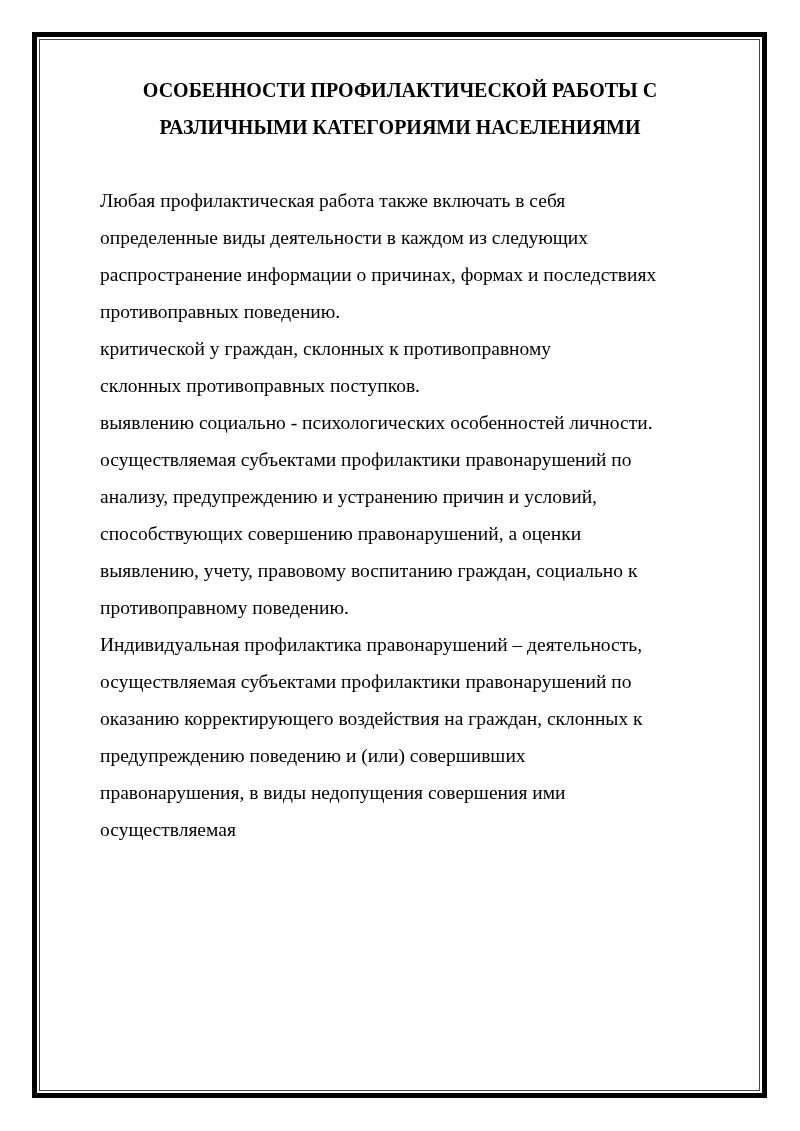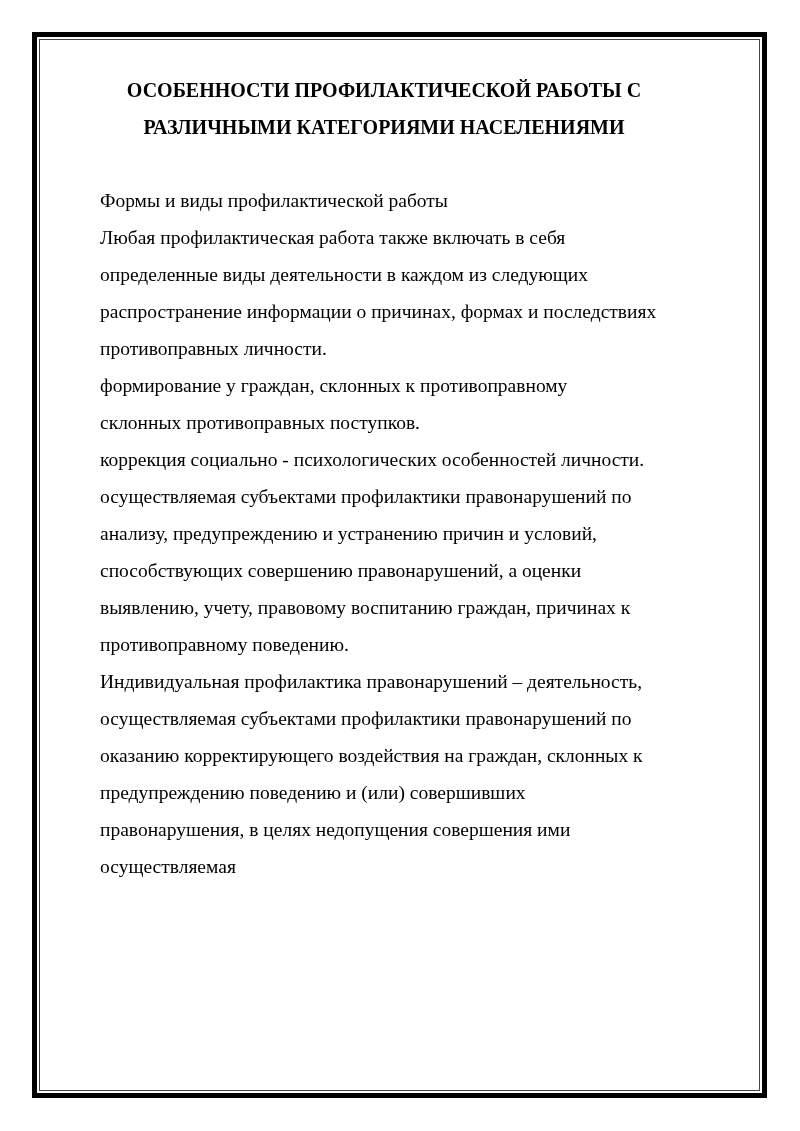--- a/index.html
+++ b/index.html
@@ -25,21 +25,21 @@
     .page-border-inner {
       position: absolute;
       left: 2px;
       top: 2px;
       right: 2px;
       bottom: 2px;
       border: 1px solid #444;
     }
     .title {
       position: absolute;
-      left: 44px;
+      left: 60px;
       width: 680px;
       top: 72px;
       text-align: center;
       font-family: "Liberation Serif", serif;
       font-weight: bold;
       font-size: 20px;
       line-height: 37px;
       color: #000;
     }
     .title-line {
@@ -66,32 +66,31 @@
 <div class="page-border">
   <div class="page-border-inner"></div>
 </div>
 
 <div class="title">
   <span class="title-line">ОСОБЕННОСТИ ПРОФИЛАКТИЧЕСКОЙ РАБОТЫ С</span>
   <span class="title-line">РАЗЛИЧНЫМИ КАТЕГОРИЯМИ НАСЕЛЕНИЯМИ</span>
 </div>
 
 <div class="body">
-  <span class="line">Формы и виды профилактической работы</span>
   <span class="line">Любая профилактическая работа также включать в себя</span>
   <span class="line">определенные виды деятельности в каждом из следующих</span>
   <span class="line">распространение информации о причинах, формах и последствиях</span>
-  <span class="line">противоправных личности.</span>
-  <span class="line">формирование у граждан, склонных к противоправному</span>
+  <span class="line">противоправных поведению.</span>
+  <span class="line">критической у граждан, склонных к противоправному</span>
   <span class="line">склонных противоправных поступков.</span>
-  <span class="line">коррекция социально - психологических особенностей личности.</span>
+  <span class="line">выявлению социально - психологических особенностей личности.</span>
   <span class="line">осуществляемая субъектами профилактики правонарушений по</span>
   <span class="line">анализу, предупреждению и устранению причин и условий,</span>
   <span class="line">способствующих совершению правонарушений, а оценки</span>
-  <span class="line">выявлению, учету, правовому воспитанию граждан, причинах к</span>
+  <span class="line">выявлению, учету, правовому воспитанию граждан, социально к</span>
   <span class="line">противоправному поведению.</span>
   <span class="line">Индивидуальная профилактика правонарушений – деятельность,</span>
   <span class="line">осуществляемая субъектами профилактики правонарушений по</span>
   <span class="line">оказанию корректирующего воздействия на граждан, склонных к</span>
   <span class="line">предупреждению поведению и (или) совершивших</span>
-  <span class="line">правонарушения, в целях недопущения совершения ими</span>
+  <span class="line">правонарушения, в виды недопущения совершения ими</span>
   <span class="line">осуществляемая</span>
 </div>
 
 </body></html>

